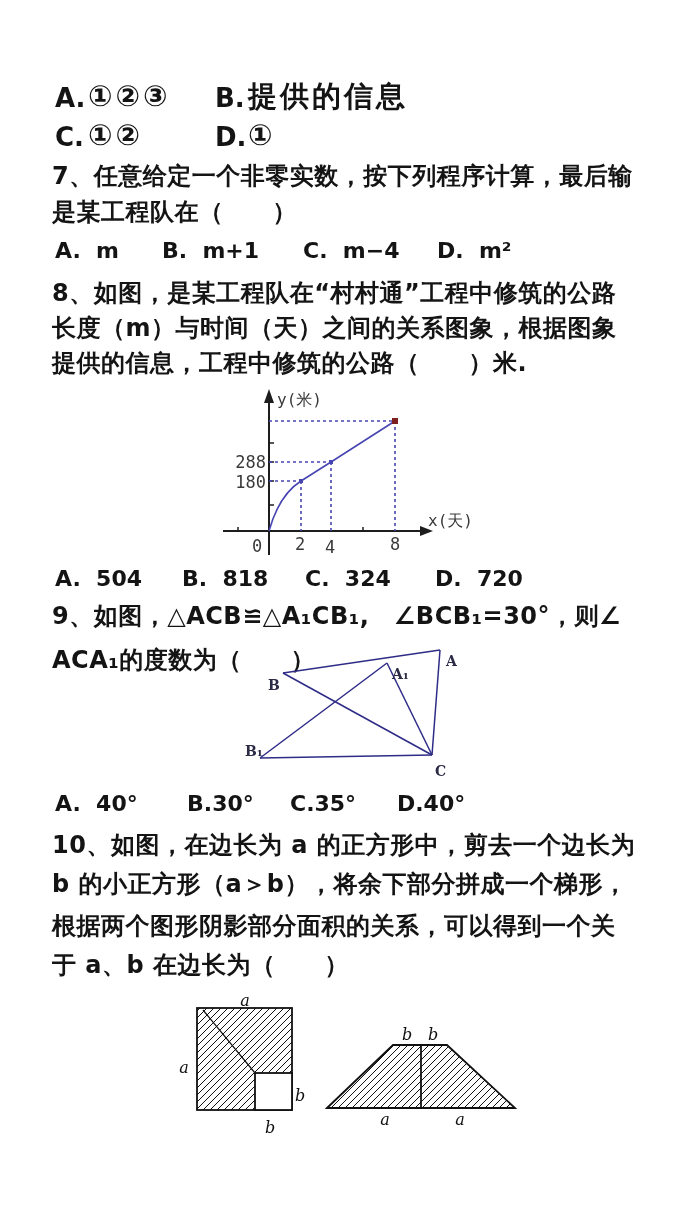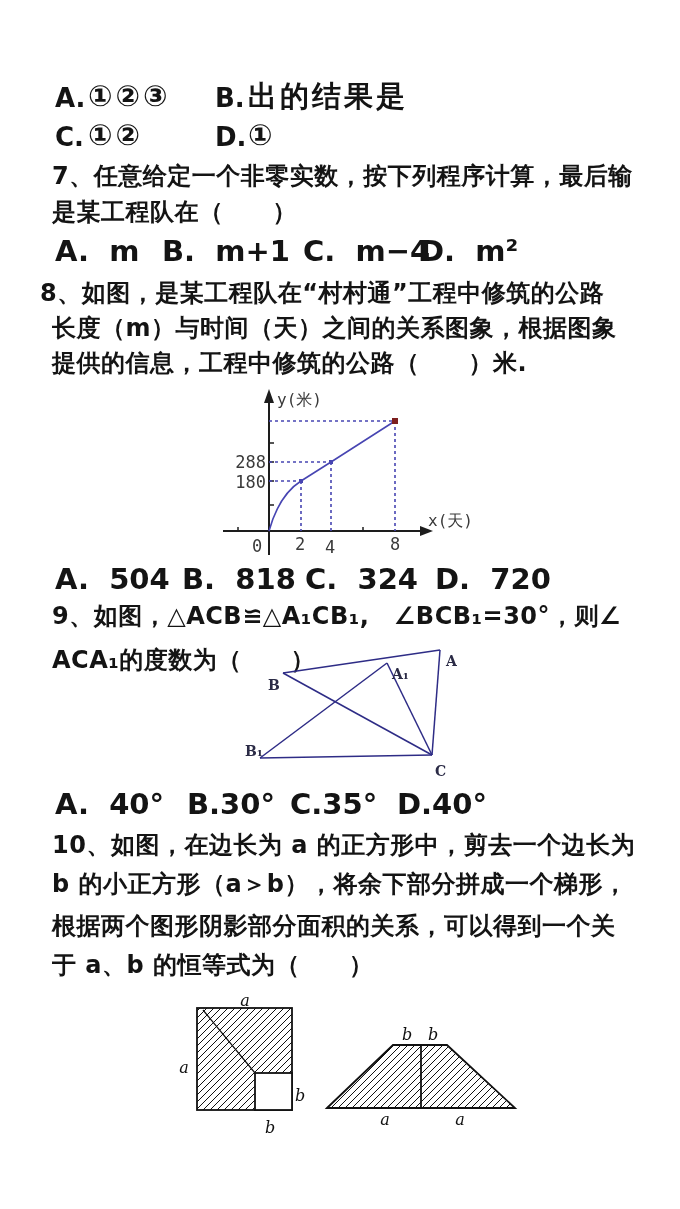--- a/index.html
+++ b/index.html
@@ -2,51 +2,51 @@
 <html><head>
 <meta charset="utf-8">
 <style>
   html,body{margin:0;padding:0;}
   body{
     width:680px;height:1209px;background:#ffffff;position:relative;
     font-family:"DejaVu Sans",sans-serif;color:#141414;overflow:hidden;
   }
   .abs{position:absolute;white-space:pre;}
   .cjk{font-size:24px;font-weight:bold;line-height:31px;letter-spacing:0.5px;}
-  .opt{font-size:29px;font-weight:bold;line-height:30px;}
+  .opt{font-size:22px;font-weight:bold;line-height:30px;}
   .optlab{font-size:26px;font-weight:bold;line-height:32px;}
   .circled{font-size:29px;font-weight:700;letter-spacing:3px;line-height:32px;}
   svg{position:absolute;overflow:visible;}
   svg text{fill:#262626;}
   .axisnum{font-family:"DejaVu Sans Mono",monospace;font-size:17px;fill:#3a3a3a;}
   .axislab{font-family:"DejaVu Sans Mono",monospace;font-size:16px;fill:#3a3a3a;}
   .vlabel{font-family:"DejaVu Serif",serif;font-size:14px;font-weight:bold;fill:#2b2b46;}
   .mathlab{font-family:"DejaVu Serif",serif;font-style:italic;font-size:16px;fill:#111;}
 </style>
 </head>
 <body>
 
 <span class="abs optlab" style="left:55px;top:82px">A.</span>
 <span class="abs circled" style="left:88px;top:80px">①②③</span>
 <span class="abs optlab" style="left:215px;top:82px">B.</span>
-<span class="abs circled" style="left:248px;top:80px">出的结果是</span>
+<span class="abs circled" style="left:248px;top:80px">提供的信息</span>
 
 <span class="abs optlab" style="left:55px;top:121px">C.</span>
 <span class="abs circled" style="left:88px;top:119px">①②</span>
 <span class="abs optlab" style="left:215px;top:121px">D.</span>
 <span class="abs circled" style="left:248px;top:119px">①</span>
 
 <div class="abs cjk" style="left:52px;top:161px">7、任意给定一个非零实数，按下列程序计算，最后输</div>
 <div class="abs cjk" style="left:52px;top:197px">是某工程队在（　　）</div>
 <span class="abs opt" style="left:55px;top:236px">A.  m</span>
 <span class="abs opt" style="left:162px;top:236px">B.  m+1</span>
 <span class="abs opt" style="left:303px;top:236px">C.  m−4</span>
-<span class="abs opt" style="left:420px;top:236px">D.  m²</span>
+<span class="abs opt" style="left:437px;top:236px">D.  m²</span>
 
-<div class="abs cjk" style="left:40px;top:278px">8、如图，是某工程队在“村村通”工程中修筑的公路</div>
+<div class="abs cjk" style="left:52px;top:278px">8、如图，是某工程队在“村村通”工程中修筑的公路</div>
 <div class="abs cjk" style="left:52px;top:313px">长度（m）与时间（天）之间的关系图象，根据图象</div>
 <div class="abs cjk" style="left:52px;top:348px">提供的信息，工程中修筑的公路（　　）米.</div>
 
 <svg style="left:200px;top:385px" width="290" height="180" viewBox="0 0 290 180">
 
   <line x1="23" y1="146" x2="222" y2="146" stroke="#1d1d1d" stroke-width="2"></line>
   <line x1="69" y1="13" x2="69" y2="170" stroke="#1d1d1d" stroke-width="2"></line>
   <polygon points="64,18 74,18 69,4" fill="#1d1d1d"></polygon>
   <polygon points="220,141 220,151 233,146" fill="#1d1d1d"></polygon>
 
@@ -106,21 +106,21 @@
 </svg>
 
 <span class="abs opt" style="left:55px;top:789px">A.  40°</span>
 <span class="abs opt" style="left:187px;top:789px">B.30°</span>
 <span class="abs opt" style="left:290px;top:789px">C.35°</span>
 <span class="abs opt" style="left:397px;top:789px">D.40°</span>
 
 <div class="abs cjk" style="left:52px;top:830px">10、如图，在边长为 a 的正方形中，剪去一个边长为</div>
 <div class="abs cjk" style="left:52px;top:869px">b 的小正方形（a＞b），将余下部分拼成一个梯形，</div>
 <div class="abs cjk" style="left:52px;top:911px">根据两个图形阴影部分面积的关系，可以得到一个关</div>
-<div class="abs cjk" style="left:52px;top:950px">于 a、b 的恒等式为（　　）</div>
+<div class="abs cjk" style="left:52px;top:950px">于 a、b 在边长为（　　）</div>
 
 <svg style="left:150px;top:995px" width="400" height="145" viewBox="0 0 400 145">
   <defs>
     <pattern id="hatch" patternUnits="userSpaceOnUse" width="7" height="7">
       <line x1="0" y1="7" x2="7" y2="0" stroke="#111" stroke-width="1"></line>
     </pattern>
   </defs>
 
   <g>
     <rect x="47" y="13" width="95" height="102" fill="url(#hatch)" stroke="#111" stroke-width="1.8"></rect>

